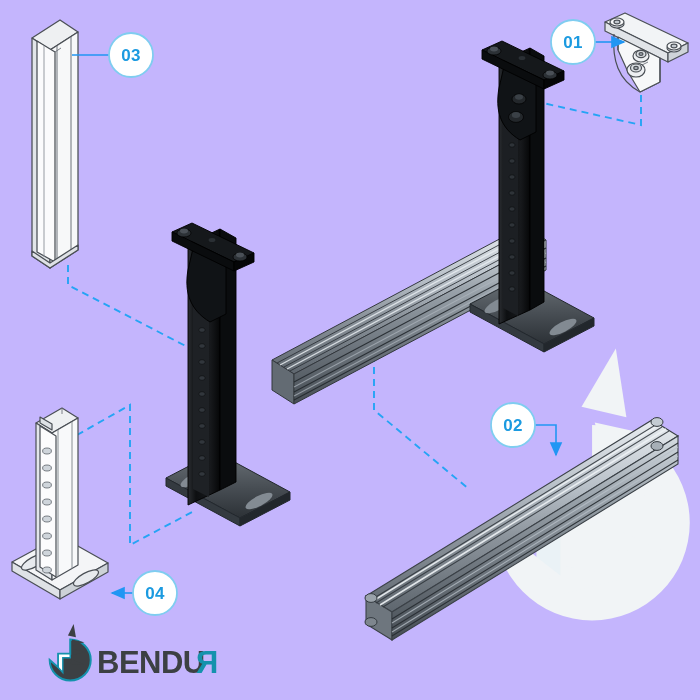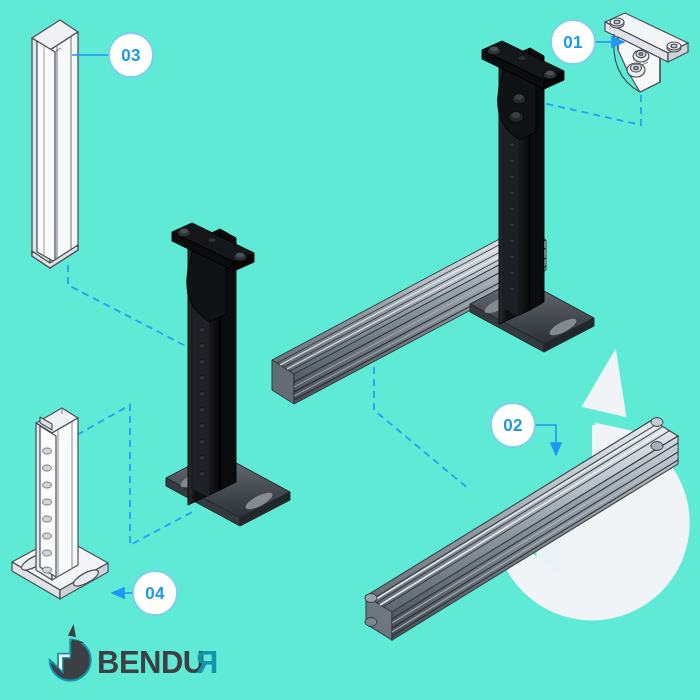--- a/index.html
+++ b/index.html
@@ -7,21 +7,21 @@
     padding: 0;
     background: #ffffff;
   }
   body {
     font-family: "Liberation Sans", sans-serif;
   }
   #stage {
     position: relative;
     width: 700px;
     height: 700px;
-    background: #5eead4;
+    background: #c4b5fd;
     overflow: hidden;
   }
   #diagram-svg {
     position: absolute;
     left: 0;
     top: 0;
     width: 700px;
     height: 700px;
   }
   .callout-num {

